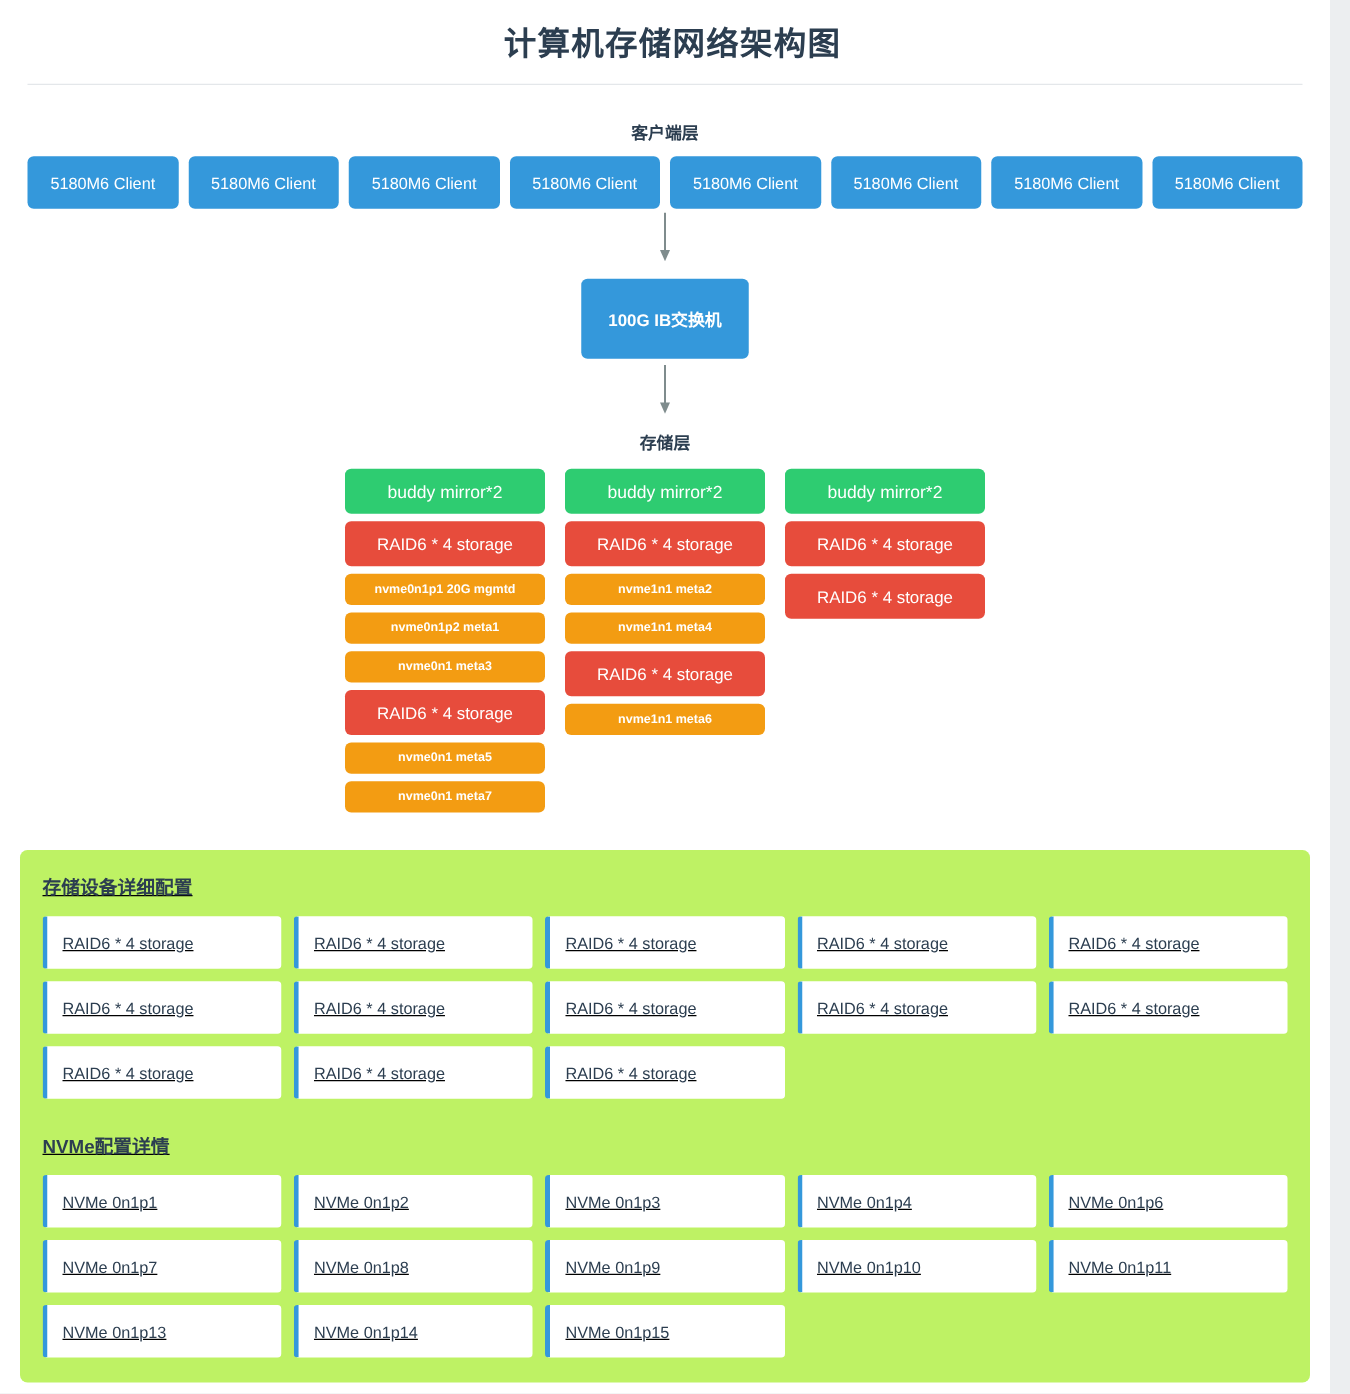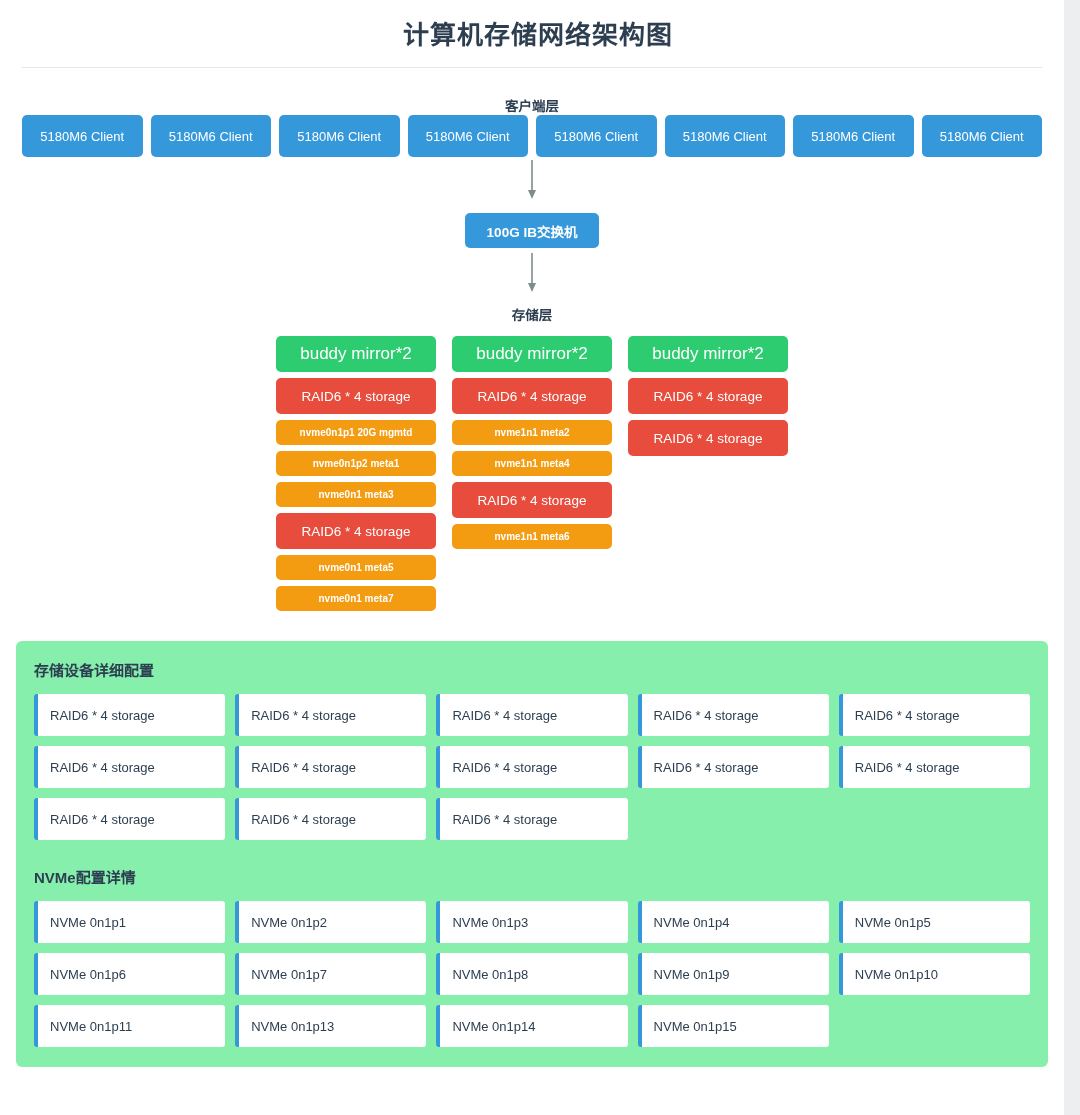--- a/index.html
+++ b/index.html
@@ -49,20 +49,21 @@
     margin: 0;
   }
 
   
   .client-layer { padding-top: 27px; }
   .client-row {
     display: flex;
     justify-content: flex-start;
     gap: 8px;
     padding: 0 22px;
+    margin-top: 10px;
   }
   .client-box {
     flex: 1 1 0;
     height: 42px;
     background: #3498db;
     color: #ffffff;
     border-radius: 5px;
     display: flex;
     align-items: center;
     justify-content: center;
@@ -82,21 +83,21 @@
 
   
   .switch-layer { margin-top: 4px; }
   .switch-row {
     display: flex;
     justify-content: center;
     margin-top: 10px;
   }
   .switch-box {
     width: 134px;
-    height: 35px;
+    height: 64px;
     background: #3498db;
     color: #ffffff;
     border-radius: 5px;
     display: flex;
     align-items: center;
     justify-content: center;
     font-size: 13.5px;
     font-weight: bold;
   }
 
@@ -120,40 +121,41 @@
     color: #ffffff;
     display: flex;
     align-items: center;
     justify-content: center;
     text-align: center;
     white-space: nowrap;
   }
   .node.buddy {
     background: #2ecc71;
     height: 36px;
-    font-size: 17px;
+    font-size: 14px;
   }
   .node.raid {
     background: #e74c3c;
     height: 36px;
     font-size: 13.5px;
   }
   .node.nvme {
     background: #f39c12;
     height: 25px;
     font-size: 10px;
     font-weight: bold;
   }
 
   
   .cards {
     margin: 30px 16px 0 16px;
-    background: #86efac;
+    background: #bef264;
     border-radius: 6px;
     padding: 18px 18px 20px 18px;
+    text-decoration: underline;
   }
   .card-title {
     font-size: 15px;
     font-weight: bold;
     color: #2c3e50;
     margin: 0 0 14px 0;
   }
   .card-title.second { margin-top: 26px; }
   .grid {
     display: grid;
@@ -263,21 +265,20 @@
           <div class="grid-item">RAID6 * 4 storage</div>
           <div class="grid-item">RAID6 * 4 storage</div>
         </div>
 
       <h2 class="card-title second">NVMe配置详情</h2>
       <div class="grid" id="nvme-grid">
           <div class="grid-item">NVMe 0n1p1</div>
           <div class="grid-item">NVMe 0n1p2</div>
           <div class="grid-item">NVMe 0n1p3</div>
           <div class="grid-item">NVMe 0n1p4</div>
-          <div class="grid-item">NVMe 0n1p5</div>
           <div class="grid-item">NVMe 0n1p6</div>
           <div class="grid-item">NVMe 0n1p7</div>
           <div class="grid-item">NVMe 0n1p8</div>
           <div class="grid-item">NVMe 0n1p9</div>
           <div class="grid-item">NVMe 0n1p10</div>
           <div class="grid-item">NVMe 0n1p11</div>
           <div class="grid-item">NVMe 0n1p13</div>
           <div class="grid-item">NVMe 0n1p14</div>
           <div class="grid-item">NVMe 0n1p15</div>
         </div>

